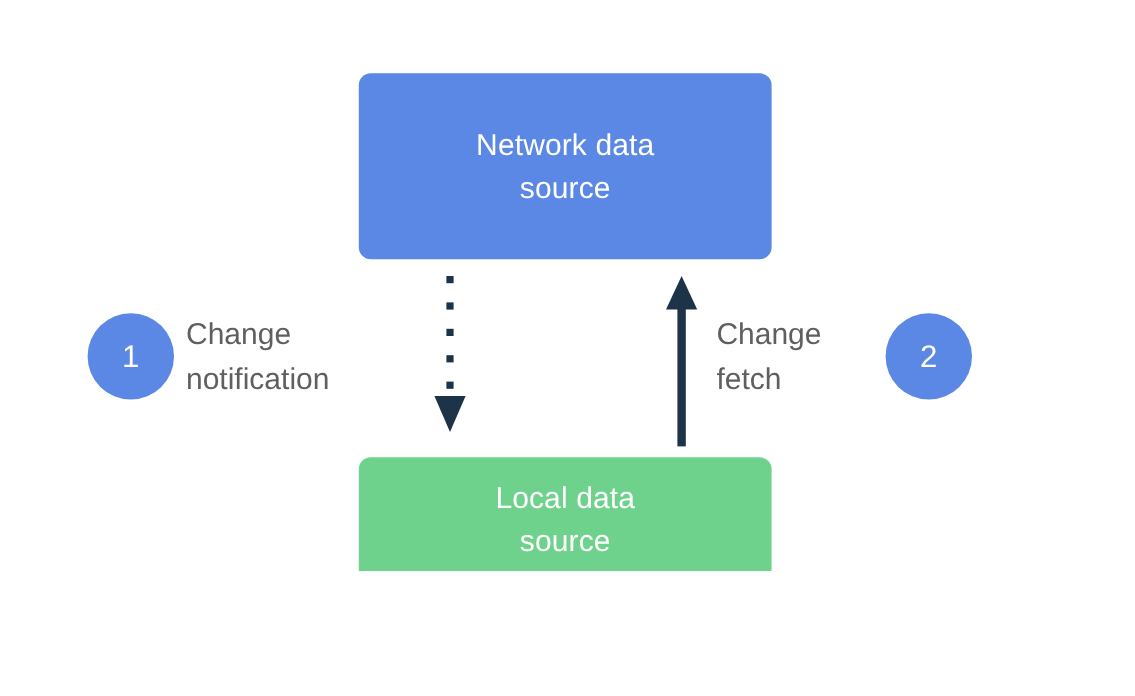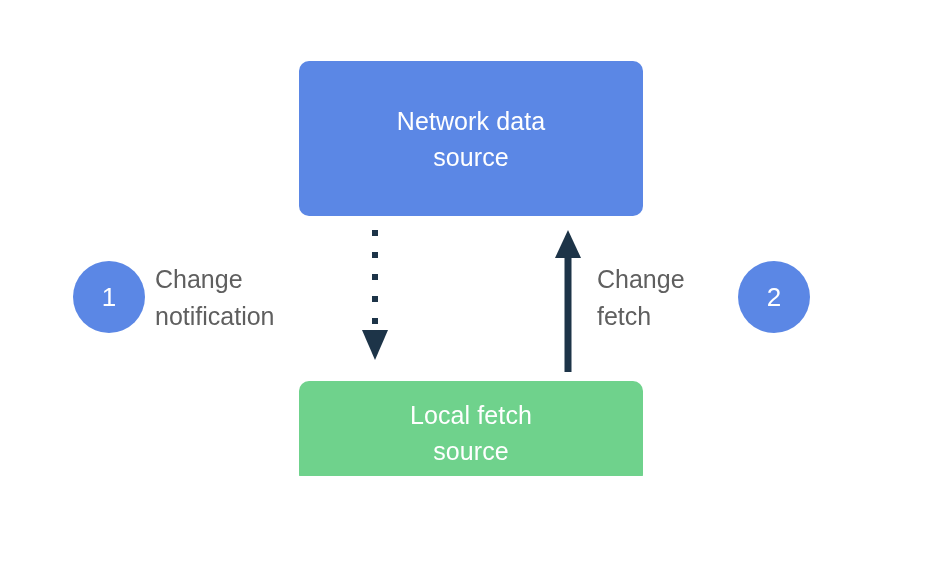--- a/index.html
+++ b/index.html
@@ -108,21 +108,21 @@
 <body>
 
 <div id="canvas">
 
   <div class="node-box" id="network-box">
     <span>Network data
 source</span>
   </div>
 
   <div class="node-box" id="local-box">
-    <span>Local fetch
+    <span>Local data
 source</span>
   </div>
 
   <svg class="arrow-svg" id="notification-arrow" viewBox="0 0 46 150">
     <g fill="#1d3448">
       <rect x="20" y="8" width="6" height="6"></rect>
       <rect x="20" y="30" width="6" height="6"></rect>
       <rect x="20" y="52" width="6" height="6"></rect>
       <rect x="20" y="74" width="6" height="6"></rect>
       <rect x="20" y="96" width="6" height="6"></rect>

